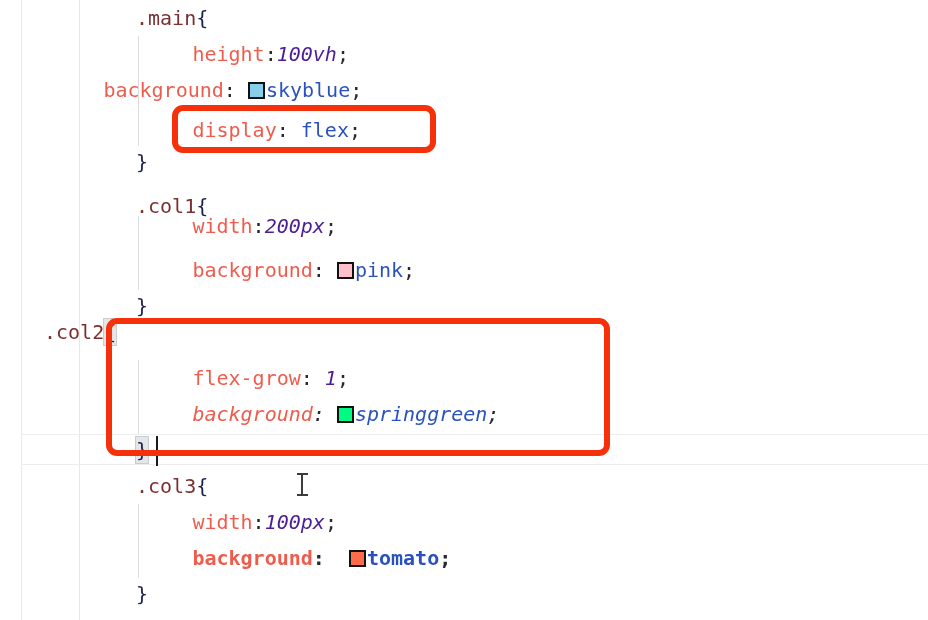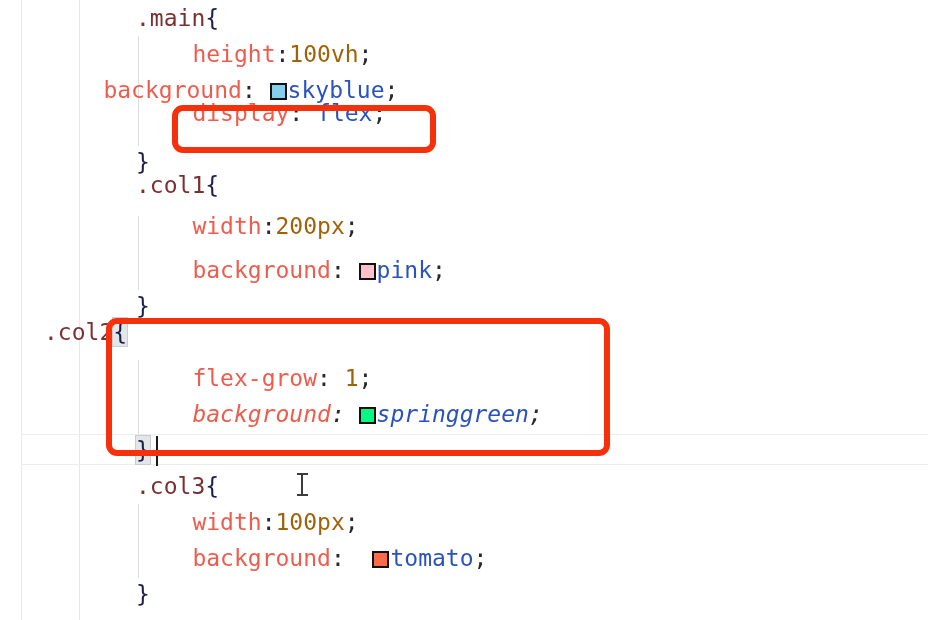--- a/index.html
+++ b/index.html
@@ -10,21 +10,21 @@
     background: #ffffff;
     overflow: hidden;
   }
 
   #editor {
     position: relative;
     width: 928px;
     height: 620px;
     background: #ffffff;
     font-family: "DejaVu Sans Mono", "Liberation Mono", monospace;
-    font-size: 23px;
+    font-size: 20px;
     line-height: 36px;
     color: #24292e;
     -webkit-font-smoothing: antialiased;
   }
 
   
   .vrule {
     position: absolute;
     top: 0;
     bottom: 0;
@@ -71,21 +71,21 @@
     left: 138px;
     width: 1px;
     background: #dcdcdc;
   }
 
   
   .sel    { color: #7a3030; }           
   .brace  { color: #1b1f4b; }           
   .prop   { color: #ee5c4d; }           
   .punc   { color: #24292e; }           
-  .num    { color: #a16207; }           
+  .num    { color: #4c1d95; font-style: italic; }           
   .val    { color: #2a52be; }           
 
   
   .swatch {
     display: inline-block;
     width: 17px;
     height: 17px;
     border: 2.5px solid #111111;
     vertical-align: -2px;
     margin: 0 1px 0 0;
@@ -142,33 +142,33 @@
   <div id="current-line"></div>
 
   <div class="code-area" id="code-area">
       <div class="indent-guide" style="top: 36px; height: 110px;"></div>
       <div class="indent-guide" style="top: 216px; height: 74px;"></div>
       <div class="indent-guide" style="top: 360px; height: 74px;"></div>
       <div class="indent-guide" style="top: 504px; height: 74px;"></div>
       <div class="line" style="top: 0px;"><span><span class="sel">.main</span><span class="brace">{</span></span></div>
       <div class="line" style="top: 36px;"><span style="margin-left: 56.4px;"><span class="prop">height</span><span class="punc">:</span><span class="num">100vh</span><span class="punc">;</span></span></div>
       <div class="line" style="top: 72px; padding-left: 47px;"><span style="margin-left: 56.4px;"><span class="prop">background</span><span class="punc">:</span><span class="punc"> </span><span class="swatch" style="background: rgb(135, 206, 235);"></span><span class="val">skyblue</span><span class="punc">;</span></span></div>
-      <div class="line" style="top: 95px; justify-content: center;"><span style="margin-left: 56.4px;"><span class="prop">display</span><span class="punc">:</span><span class="val"> flex</span><span class="punc">;</span></span></div>
+      <div class="line" style="top: 112px; justify-content: center;"><span style="margin-left: 56.4px;"><span class="prop">display</span><span class="punc">:</span><span class="val"> flex</span><span class="punc">;</span></span></div>
       <div class="line" style="top: 144px;"><span><span class="brace">}</span></span></div>
-      <div class="line" style="top: 167px;"><span><span class="sel">.col1</span><span class="brace">{</span></span></div>
+      <div class="line" style="top: 188px;"><span><span class="sel">.col1</span><span class="brace">{</span></span></div>
       <div class="line" style="top: 208px;"><span style="margin-left: 56.4px;"><span class="prop">width</span><span class="punc">:</span><span class="num">200px</span><span class="punc">;</span></span></div>
       <div class="line" style="top: 252px;"><span style="margin-left: 56.4px;"><span class="prop">background</span><span class="punc">:</span><span class="punc"> </span><span class="swatch" style="background: rgb(255, 192, 203);"></span><span class="val">pink</span><span class="punc">;</span></span></div>
       <div class="line" style="top: 288px;"><span><span class="brace">}</span></span></div>
       <div class="line" style="top: 314px; padding-left: 44px;"><span><span class="sel">.col2</span><span class="brace brace-match">{</span></span></div>
       <div class="line" style="top: 360px;"><span style="margin-left: 56.4px;"><span class="prop">flex-grow</span><span class="punc">:</span><span class="num"> 1</span><span class="punc">;</span></span></div>
       <div class="line" style="top: 396px; font-style: italic;"><span style="margin-left: 56.4px;"><span class="prop">background</span><span class="punc">:</span><span class="punc"> </span><span class="swatch" style="background: rgb(0, 250, 130);"></span><span class="val">springgreen</span><span class="punc">;</span></span></div>
       <div class="line" style="top: 432px;"><span><span class="brace brace-match">}</span></span></div>
       <div class="line" style="top: 468px;"><span><span class="sel">.col3</span><span class="brace">{</span></span></div>
       <div class="line" style="top: 504px; justify-content: flex-end;"><span style="margin-left: 56.4px;"><span class="prop">width</span><span class="punc">:</span><span class="num">100px</span><span class="punc">;</span></span></div>
-      <div class="line" style="top: 540px;"><span style="margin-left: 56.4px;"><span class="prop">background</span><span class="punc">:</span><span class="punc">  </span><span class="swatch" style="background: rgb(253, 107, 74);"></span><span class="val">tomato</span><span class="punc">;</span></span></div>
+      <div class="line" style="top: 540px; font-weight: bold;"><span style="margin-left: 56.4px;"><span class="prop">background</span><span class="punc">:</span><span class="punc">  </span><span class="swatch" style="background: rgb(253, 107, 74);"></span><span class="val">tomato</span><span class="punc">;</span></span></div>
       <div class="line" style="top: 576px;"><span><span class="brace">}</span></span></div>
     </div>
 
   <div id="caret"></div>
 
   <div class="annot" id="annot-display"></div>
   <div class="annot" id="annot-col2"></div>
 
   <div id="mouse-pointer">
     <div class="capt"></div>

